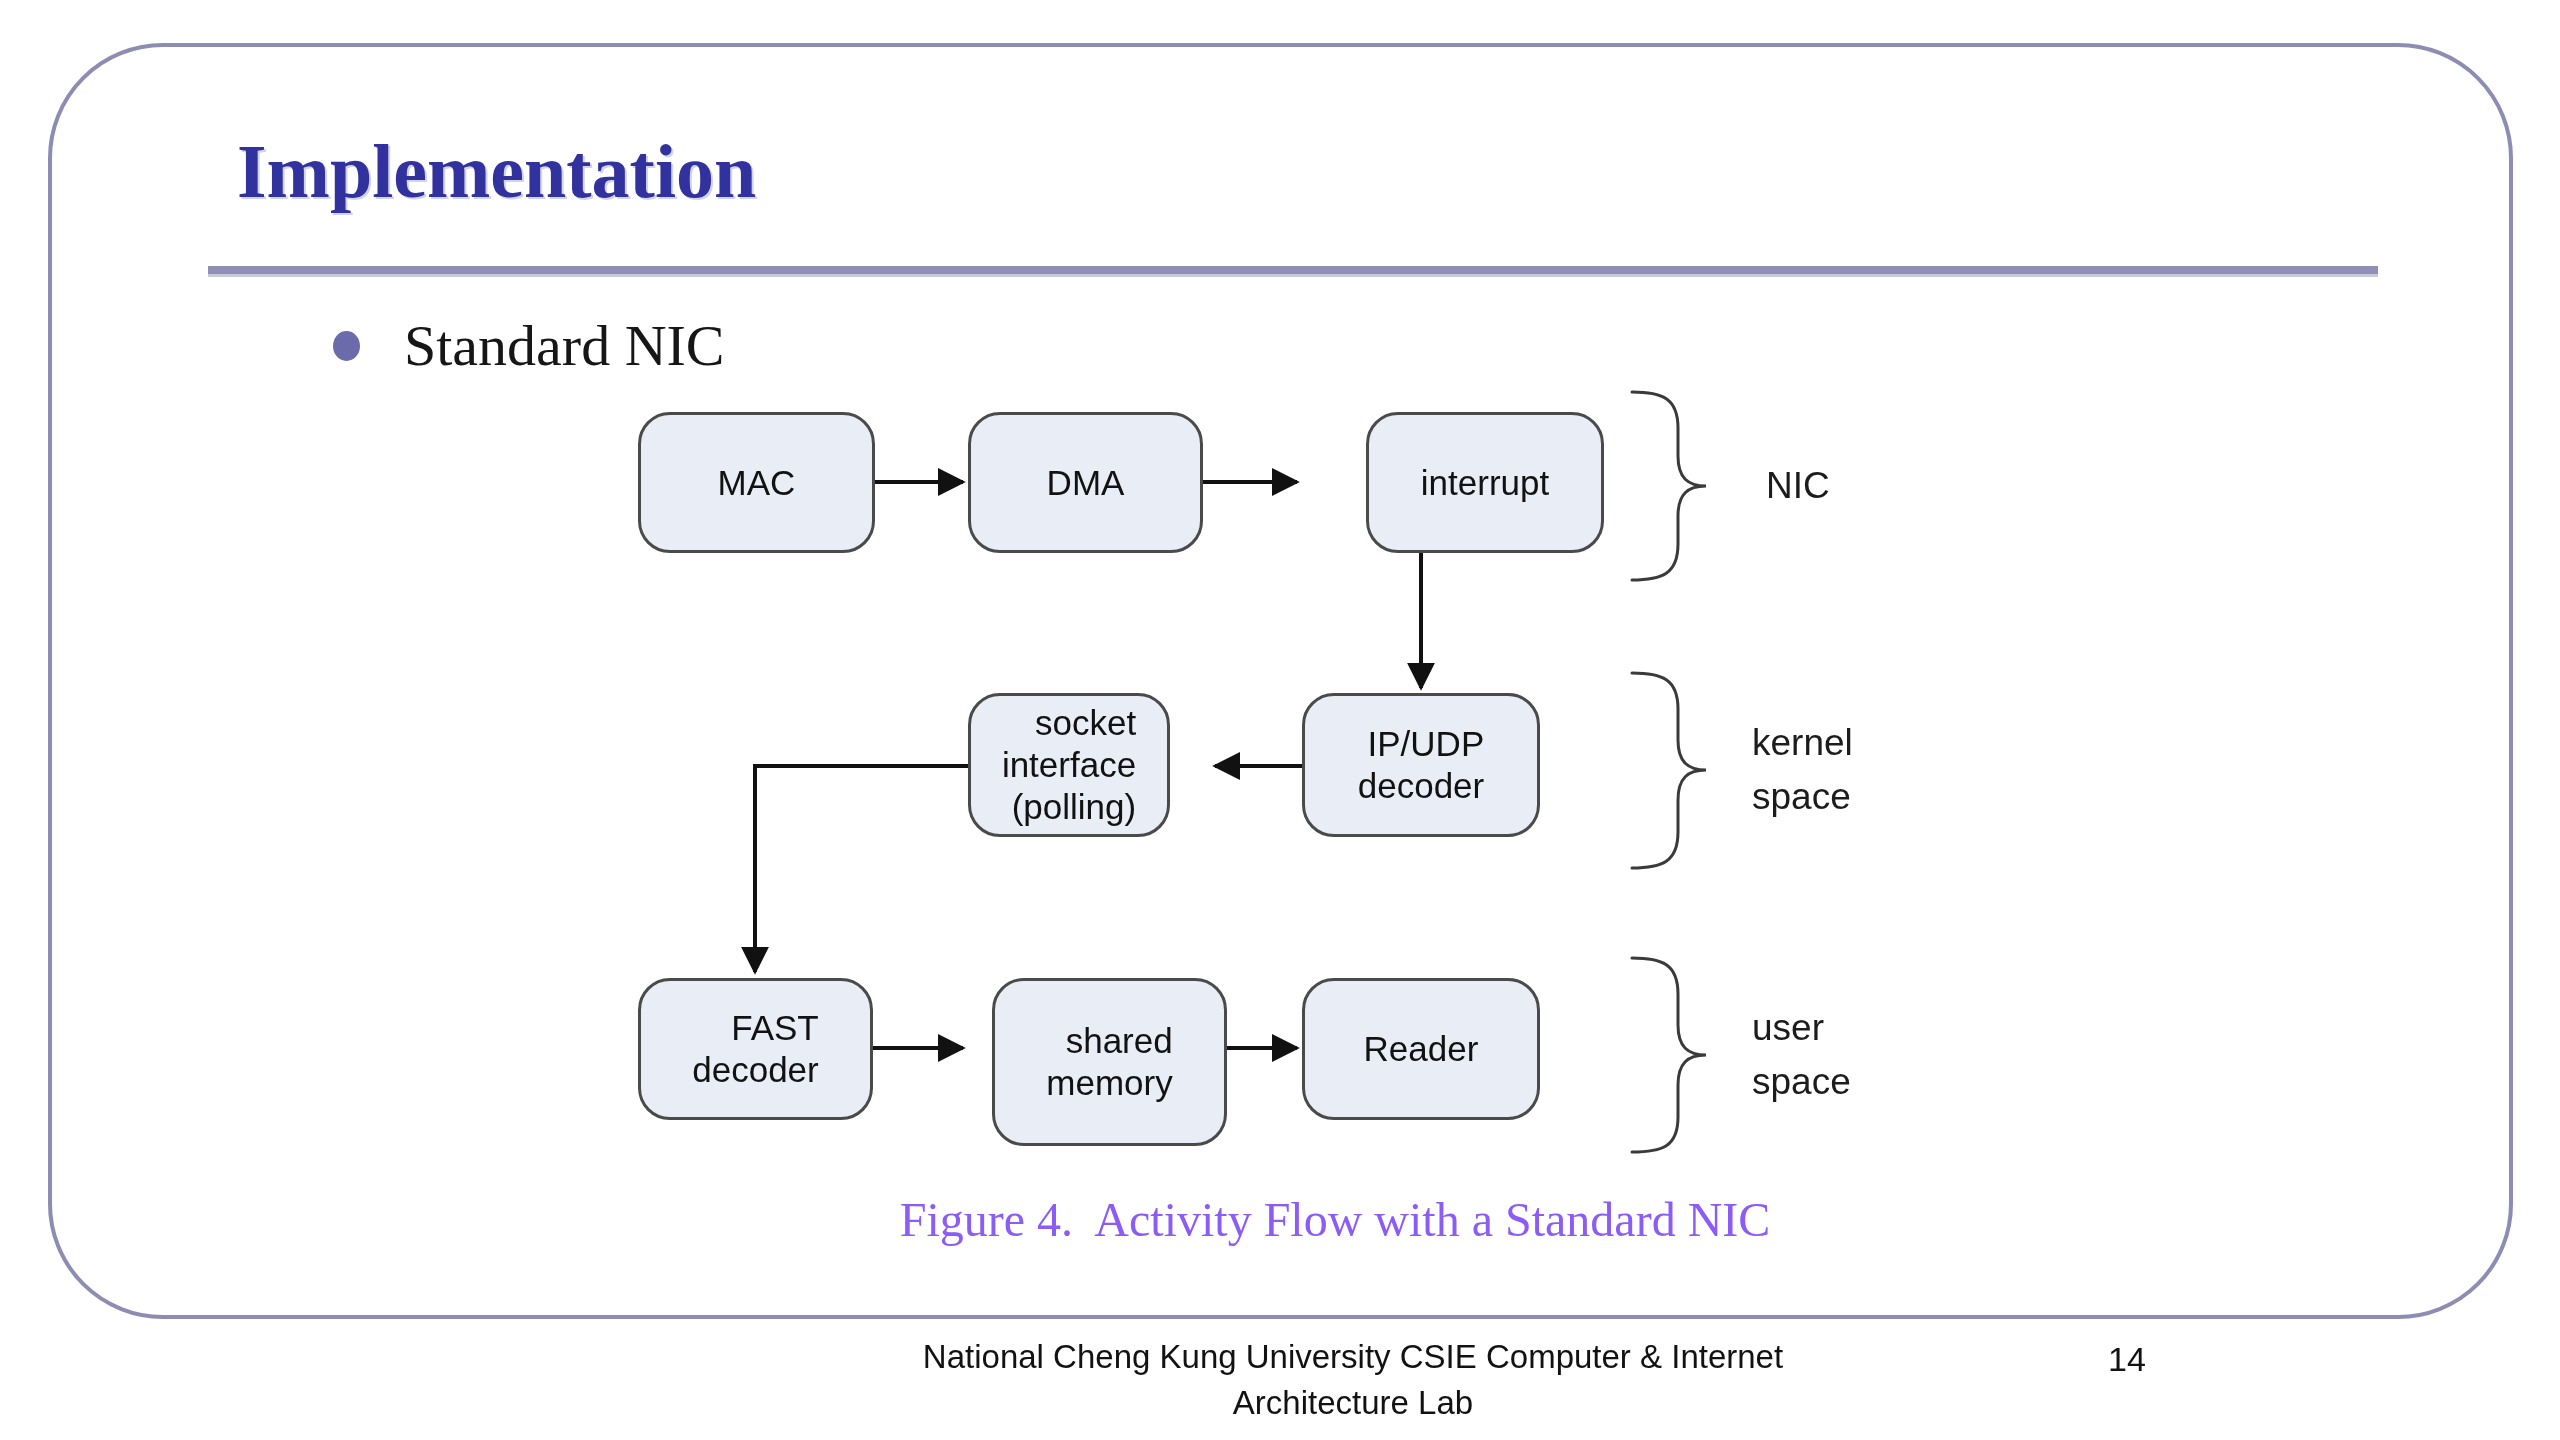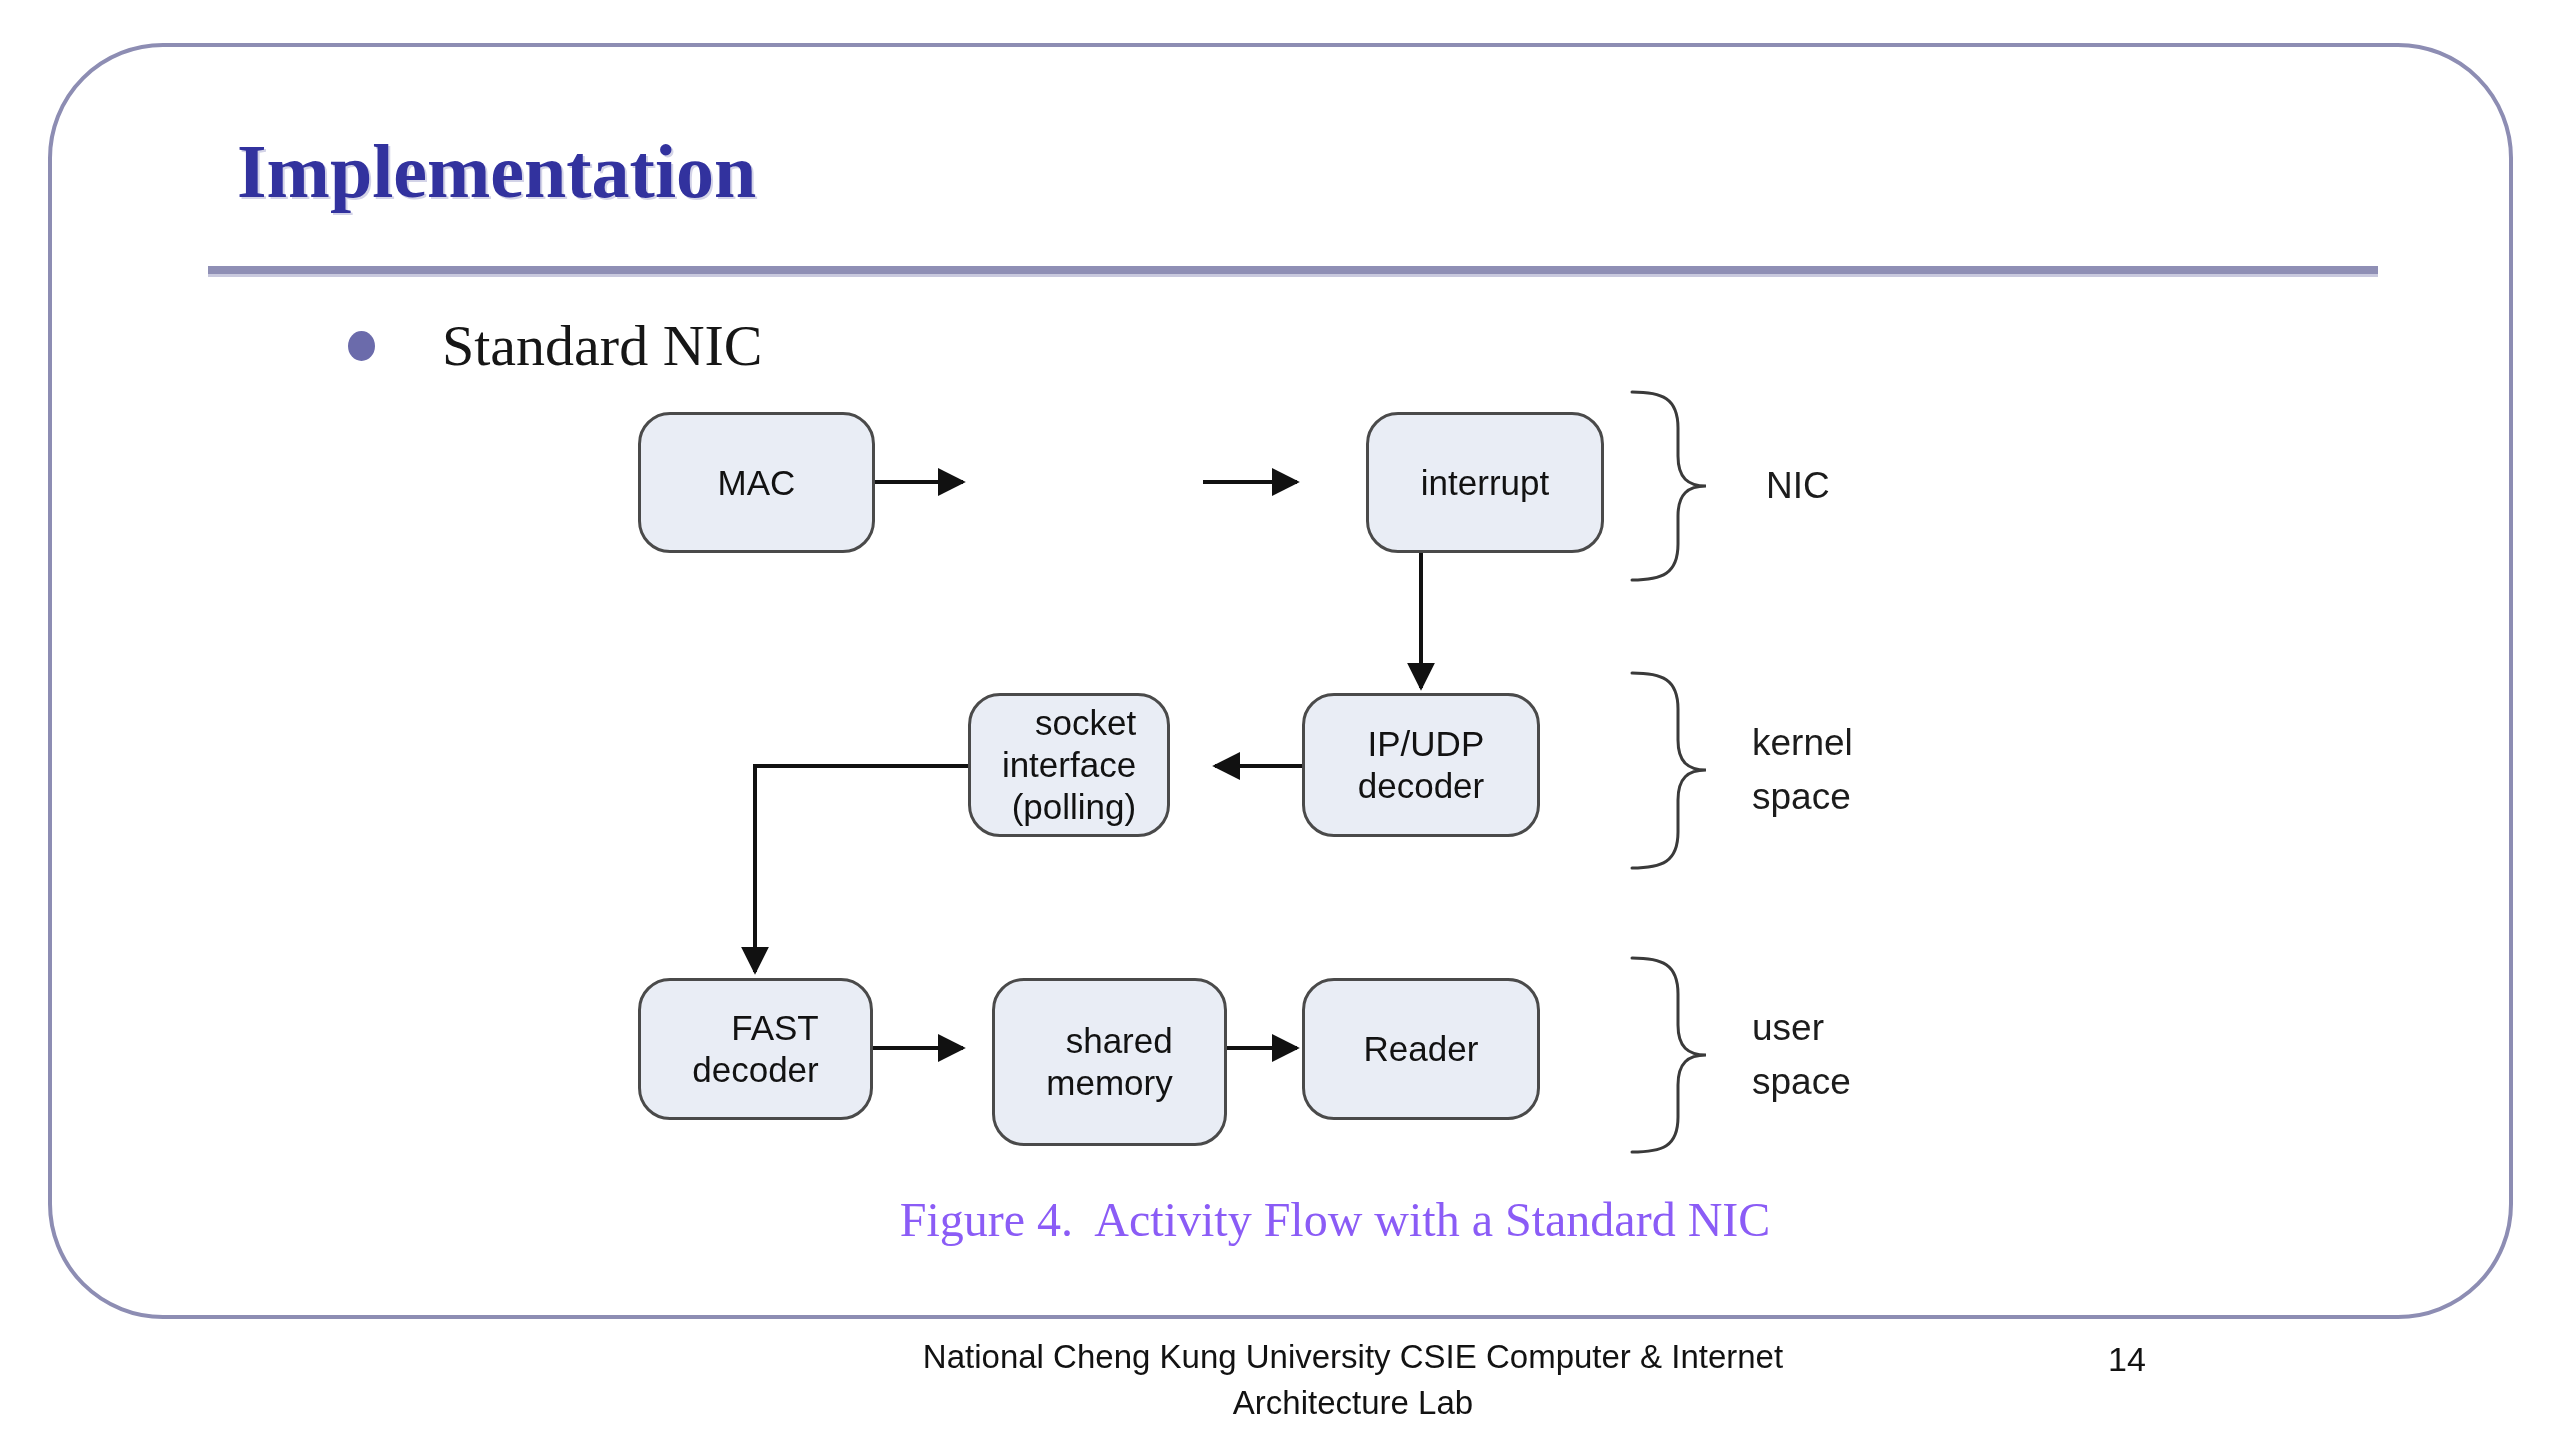--- a/index.html
+++ b/index.html
@@ -5,21 +5,21 @@
   html,body{margin:0;padding:0;background:#ffffff;}
   .canvas{position:relative;width:2560px;height:1440px;background:#ffffff;overflow:hidden;
           font-family:"Liberation Sans",sans-serif;}
   .slide-frame{position:absolute;left:48px;top:43px;width:2465px;height:1276px;
                border:4px solid #8d8db3;border-radius:115px;background:#ffffff;box-sizing:border-box;}
   .slide-title{position:absolute;left:237px;top:128px;font-family:"Liberation Serif",serif;
                font-weight:bold;font-size:76px;color:#32329e;letter-spacing:0px;
                text-shadow:2px 2px 0 rgba(130,130,185,0.35);}
   .title-rule{position:absolute;left:208px;top:266px;width:2170px;height:8px;background:#8f8fb5;
               border-bottom:3px solid #c9c9de;}
-  .bullet-row{position:absolute;left:348px;top:312px;display:flex;align-items:center;gap:67px;}
+  .bullet-row{position:absolute;left:333px;top:312px;display:flex;align-items:center;gap:44px;}
   .bullet-dot{width:27px;height:30px;border-radius:50%;background:#6b6bab;flex:0 0 auto;}
   .bullet-label{font-family:"Liberation Serif",serif;font-size:58px;color:#161616;}
   .node{position:absolute;background:#e9edf5;border:3px solid #4a4a4a;border-radius:32px;
         display:flex;align-items:center;justify-content:center;text-align:right;
         font-size:35px;line-height:1.2;color:#121212;white-space:pre-line;box-sizing:border-box;}
   .node-mac{left:638px;top:412px;width:237px;height:141px;}
   .node-dma{left:968px;top:412px;width:235px;height:141px;}
   .node-interrupt{left:1366px;top:412px;width:238px;height:141px;}
   .node-socket{left:968px;top:693px;width:202px;height:144px;}
   .node-ipudp{left:1302px;top:693px;width:238px;height:144px;}
@@ -69,20 +69,21 @@
       <path d="M 1203,1048 L 1297,1048" marker-end="url(#arrow)"></path>
     </g>
     <g stroke="#3a3a3a" stroke-width="3" fill="none" stroke-linecap="round">
       <path d="M 1632,392 C 1662,392 1678,398 1678,428 L 1678,456 C 1678,478 1688,486 1706,486 C 1688,486 1678,494 1678,516 L 1678,544 C 1678,574 1662,580 1632,580"></path>
       <path d="M 1632,673 C 1662,673 1678,679 1678,709 L 1678,740 C 1678,762 1688,770 1706,770 C 1688,770 1678,778 1678,800 L 1678,832 C 1678,862 1662,868 1632,868"></path>
       <path d="M 1632,958 C 1662,958 1678,964 1678,994 L 1678,1025 C 1678,1047 1688,1055 1706,1055 C 1688,1055 1678,1063 1678,1085 L 1678,1117 C 1678,1147 1662,1152 1632,1152"></path>
     </g>
   </svg>
 
   <div class="node node-mac">MAC</div>
+  <div class="node node-dma">DMA</div>
   <div class="node node-interrupt">interrupt</div>
   <div class="node node-socket">socket
 interface
 (polling)</div>
   <div class="node node-ipudp">IP/UDP
 decoder</div>
   <div class="node node-fast">FAST
 decoder</div>
   <div class="node node-shared">shared
 memory</div>

